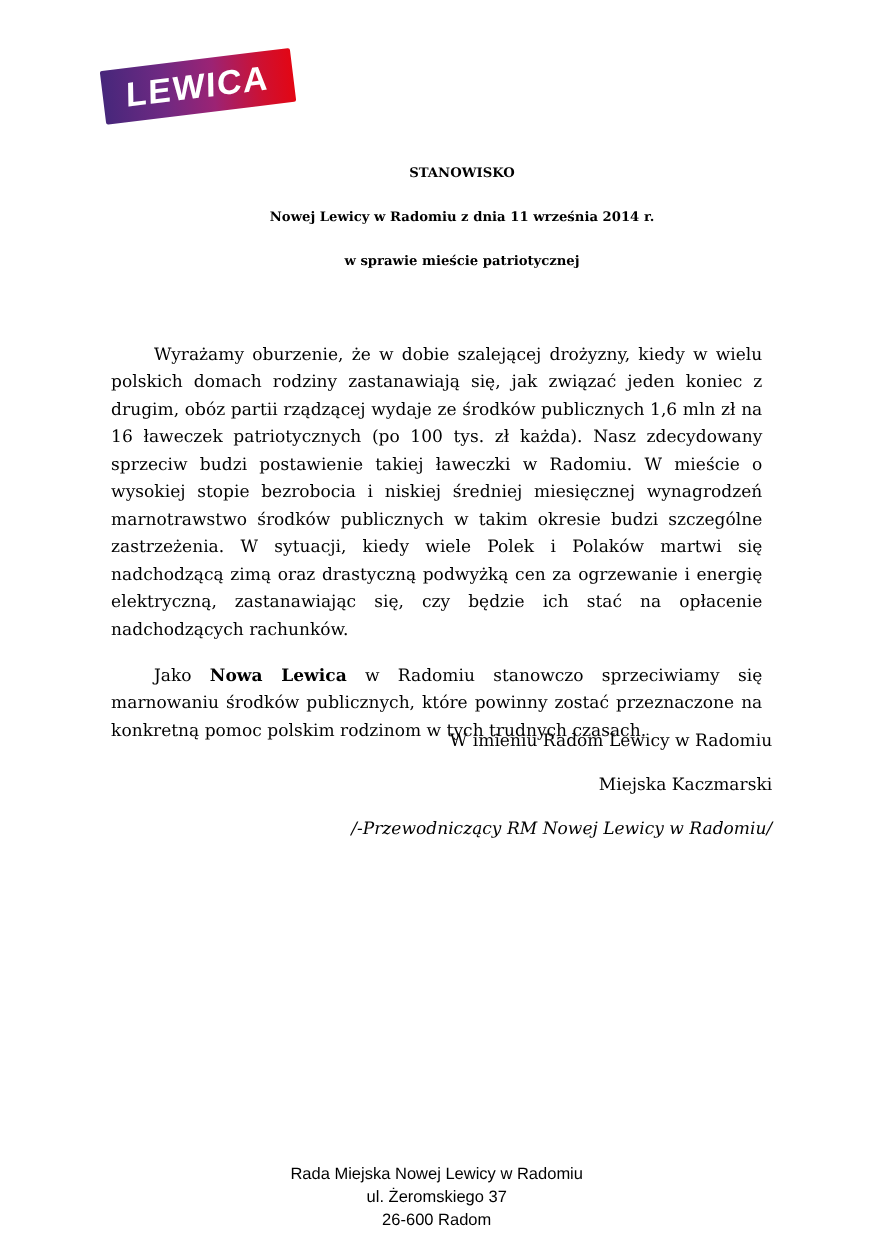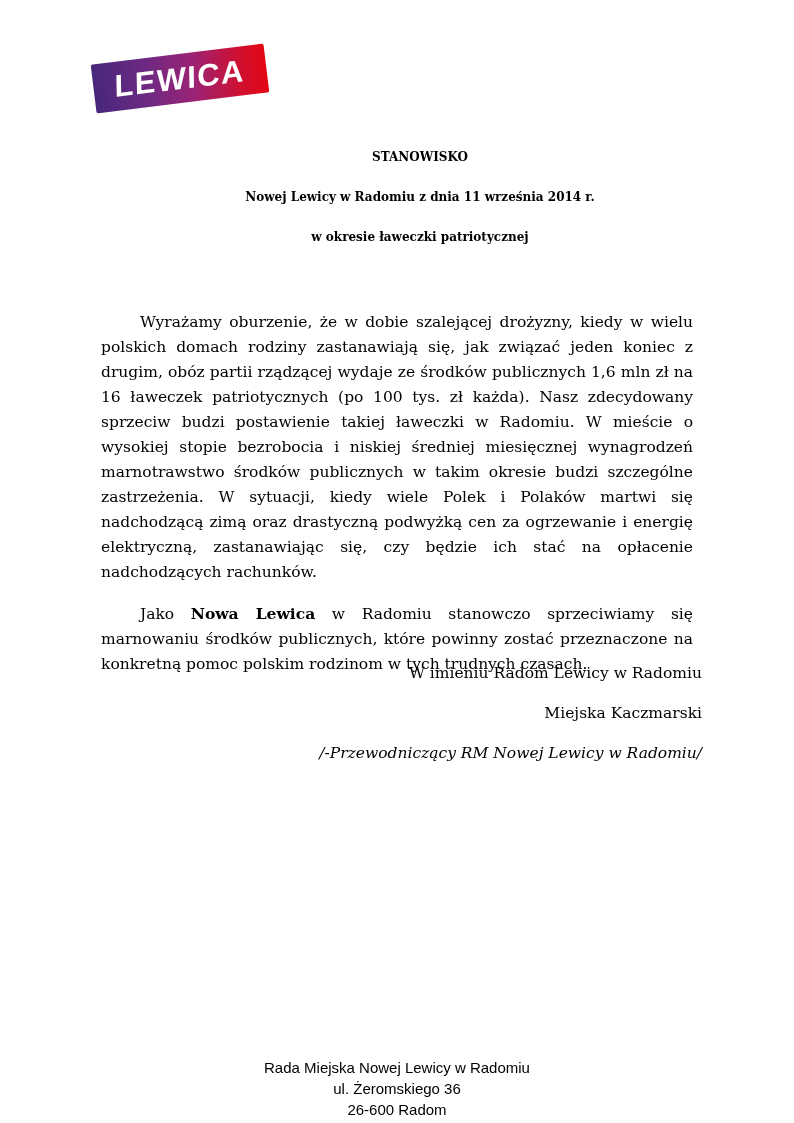--- a/index.html
+++ b/index.html
@@ -102,33 +102,33 @@
 
 <div class="page">
 
   <div class="logo">
     <span class="logo-text">LEWICA</span>
   </div>
 
   <div class="heading">
     <div class="h-line">STANOWISKO</div>
     <div class="h-line">Nowej Lewicy w Radomiu z dnia 11 września 2014 r.</div>
-    <div class="h-line">w okresie ławeczki patriotycznej</div>
+    <div class="h-line">w sprawie mieście patriotycznej</div>
   </div>
 
   <div class="body-text">
     <p>Wyrażamy oburzenie, że w dobie szalejącej drożyzny, kiedy w wielu polskich domach rodziny zastanawiają się, jak związać jeden koniec z drugim, obóz partii rządzącej wydaje ze środków publicznych 1,6 mln zł na 16 ławeczek patriotycznych (po 100 tys. zł każda). Nasz zdecydowany sprzeciw budzi postawienie takiej ławeczki w Radomiu. W mieście o wysokiej stopie bezrobocia i niskiej średniej miesięcznej wynagrodzeń marnotrawstwo środków publicznych w takim okresie budzi szczególne zastrzeżenia. W sytuacji, kiedy wiele Polek i Polaków martwi się nadchodzącą zimą oraz drastyczną podwyżką cen za ogrzewanie i energię elektryczną, zastanawiając się, czy będzie ich stać na opłacenie nadchodzących rachunków.</p>
     <p><span>Jako </span><strong>Nowa Lewica</strong><span> w Radomiu stanowczo sprzeciwiamy się marnowaniu środków publicznych, które powinny zostać przeznaczone na konkretną pomoc polskim rodzinom w tych trudnych czasach.</span></p>
   </div>
 
   <div class="signature">
     <div>W imieniu Radom Lewicy w Radomiu</div>
     <div>Miejska Kaczmarski</div>
     <div class="role">/-Przewodniczący RM Nowej Lewicy w Radomiu/</div>
   </div>
 
   <div class="footer">
     <div>Rada Miejska Nowej Lewicy w Radomiu</div>
-    <div>ul. Żeromskiego 36</div>
+    <div>ul. Żeromskiego 37</div>
     <div>26-600 Radom</div>
   </div>
 
 </div>
 
 </body></html>

